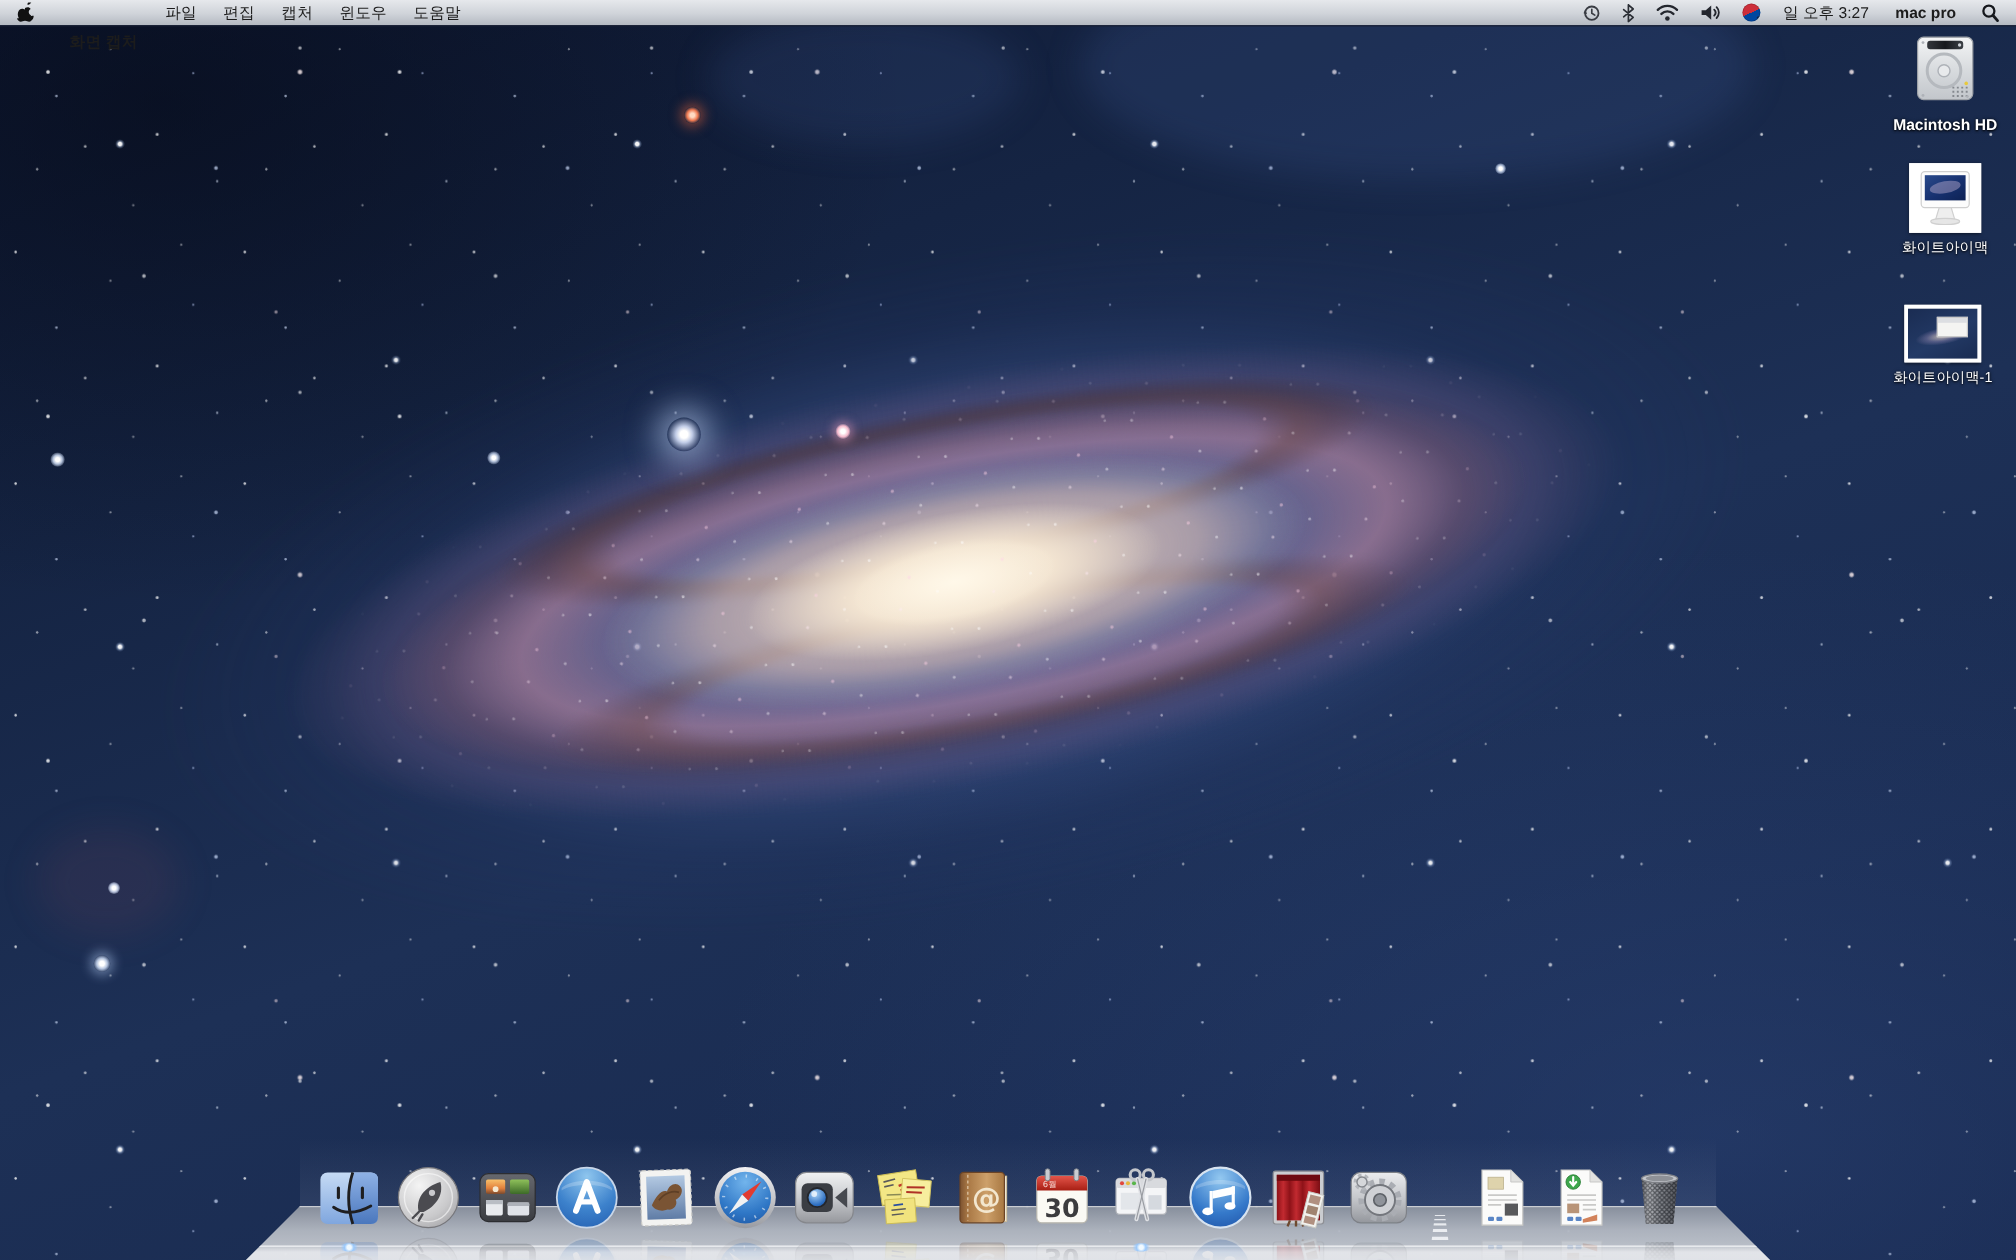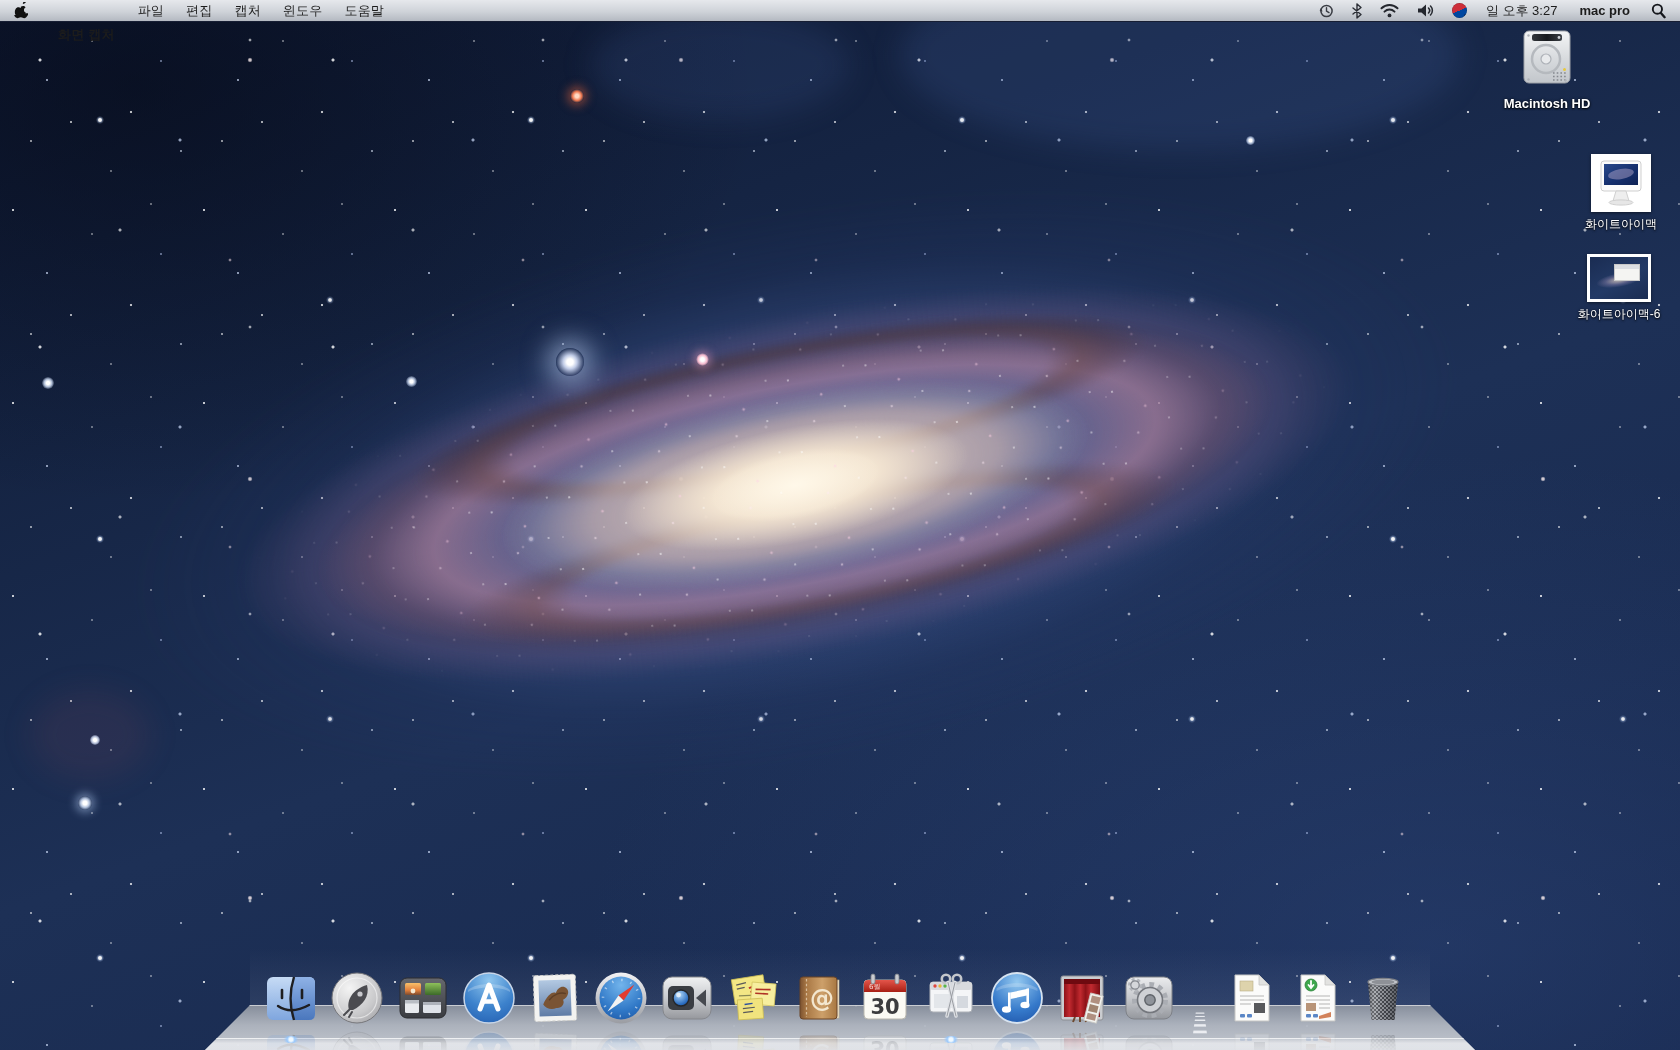--- a/index.html
+++ b/index.html
@@ -192,21 +192,21 @@
     <div class="st-item mb-user">mac pro</div>
     <div class="st-item" style="padding-right:14px;">
       <svg width="15" height="16" viewBox="0 0 15 16">
         <circle cx="6.4" cy="6.2" r="4.6" fill="none" stroke="#16181d" stroke-width="1.9"></circle>
         <line x1="9.9" y1="9.9" x2="13.6" y2="14.2" stroke="#16181d" stroke-width="2.3" stroke-linecap="round"></line>
       </svg>
     </div>
   </div>
 </div>
 
-<div class="dicon" style="left:1487px;top:28px;">
+<div class="dicon" style="left:1561px;top:28px;">
   <div class="art" style="width:60px;height:64px;">
     <svg width="60" height="64" viewBox="0 0 60 64">
       <rect x="7" y="3" width="46" height="52" rx="5" fill="url(#hdg)" stroke="#9da1a7" stroke-width="1"></rect>
       <defs>
         <linearGradient id="hdg" x1="0" y1="0" x2="0" y2="1">
           <stop offset="0" stop-color="#f4f5f6"></stop>
             <stop offset=".5" stop-color="#d9dcdf"></stop>
             <stop offset="1" stop-color="#c2c6cb"></stop>
         </linearGradient>
         <linearGradient id="hdt" x1="0" y1="0" x2="1" y2="0">
@@ -226,21 +226,21 @@
       </g>
       <circle cx="47.5" cy="41.5" r="1.5" fill="#e8c93c"></circle>
       <circle cx="11.5" cy="7.5" r="1.2" fill="#aeb2b8"></circle>
         <circle cx="48.5" cy="52.5" r="1.2" fill="#aeb2b8"></circle>
         <circle cx="11.5" cy="51.5" r="1.2" fill="#aeb2b8"></circle>
     </svg>
   </div>
   <div class="lbl bold">Macintosh HD</div>
 </div>
 
-<div class="dicon" style="left:1561px;top:154px;">
+<div class="dicon" style="left:1561px;top:136px;">
   <div class="art thumb" style="width:60px;height:58px;position:relative;background:#fff;">
     <svg width="54" height="52" viewBox="0 0 54 52">
       <rect x="7" y="4" width="40" height="30" rx="3" fill="#fcfcfc" stroke="#cfcfcf"></rect>
       <rect x="10" y="7" width="34" height="21" fill="url(#scr)"></rect>
       <defs>
         <linearGradient id="scr" x1="0" y1="0" x2="1" y2="1">
           <stop offset="0" stop-color="#2a4a8c"></stop>
             <stop offset=".55" stop-color="#16306e"></stop>
             <stop offset="1" stop-color="#0e2254"></stop>
         </linearGradient>
@@ -254,21 +254,21 @@
 </div>
 
 <div class="dicon" style="left:1559px;top:254px;">
   <div class="art thumb" style="width:64px;height:48px;position:relative;overflow:hidden;">
     <div class="abs" style="inset:0;background:linear-gradient(150deg,#1a2c52 0%,#233a66 55%,#1a2c52 100%);"></div>
     <div class="abs" style="left:6px;top:16px;width:46px;height:14px;border-radius:50%;background:radial-gradient(closest-side,rgba(240,220,200,.75),rgba(170,150,190,.35) 60%,transparent);transform:rotate(-10deg);"></div>
     <div class="abs" style="left:24px;top:7px;width:24px;height:15px;background:#f4f4f2;border:1px solid #c9c9c9;">
       <div style="height:4px;background:#dcdee2;"></div>
     </div>
   </div>
-  <div class="lbl">화이트아이맥-6</div>
+  <div class="lbl">화이트아이맥-1</div>
 </div>
 
 <div>
   <div class="dock-glass"></div>
   <div class="dock-floor"></div>
 
   <div class="dock-items">
 
     <div class="dock-item" title="Finder">
       <svg width="56" height="56" viewBox="0 0 56 56">

